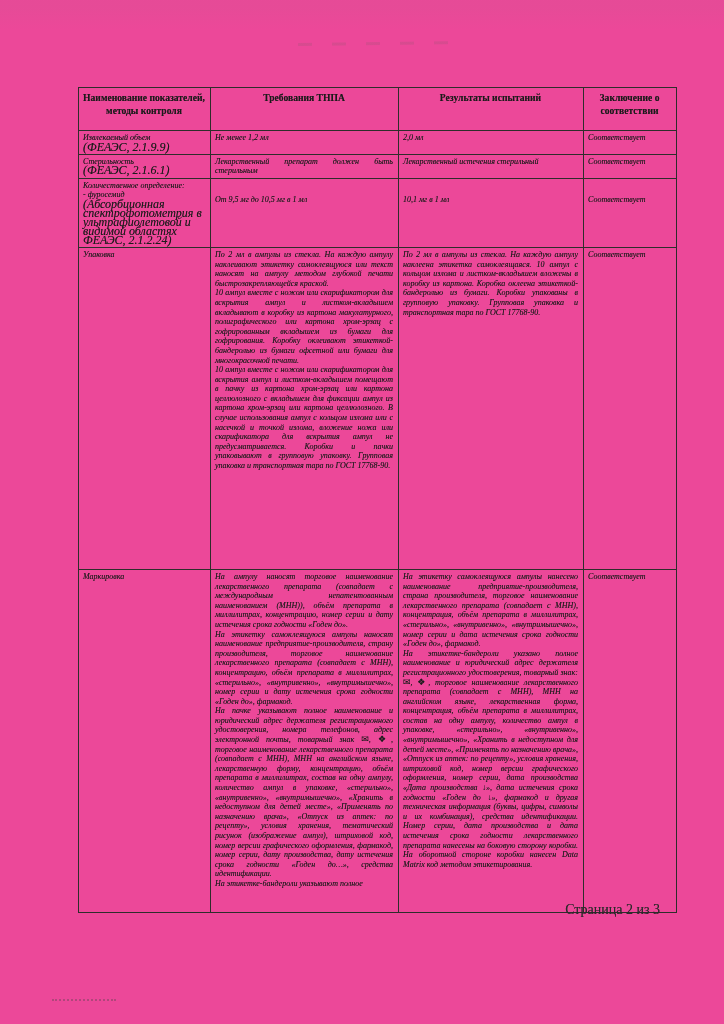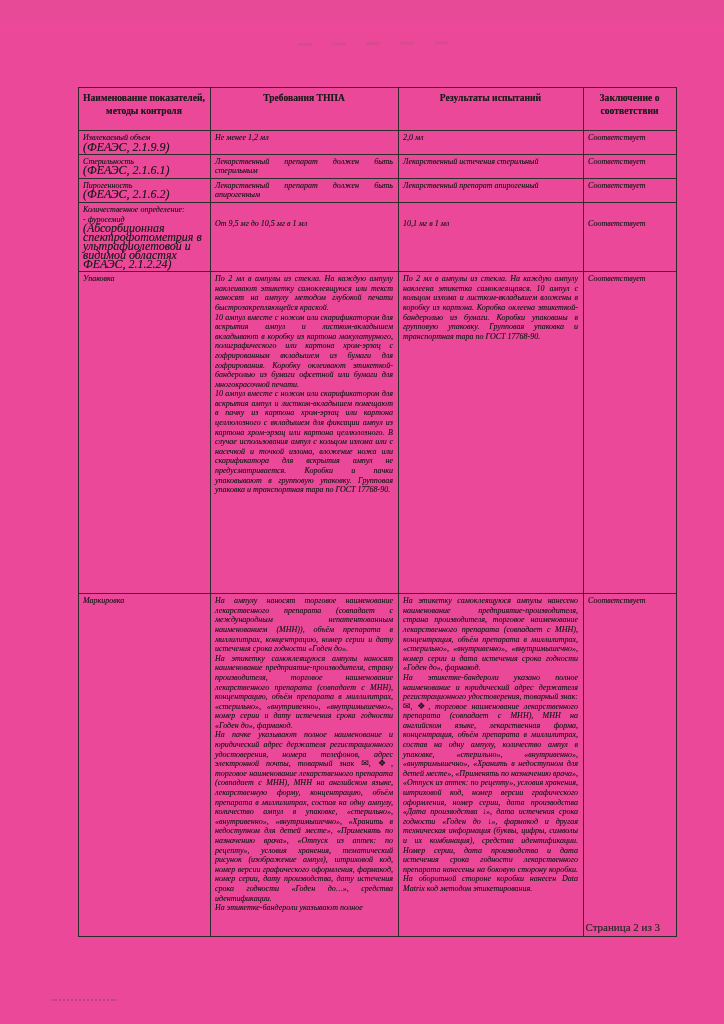--- a/index.html
+++ b/index.html
@@ -15,21 +15,21 @@
   th{font-weight:bold;font-style:normal;font-size:9.6px;line-height:12.6px;text-align:center;
      padding-top:4px;text-shadow:0 0 0.4px rgba(25,25,25,0.6);}
   td{font-style:italic;font-size:8px;line-height:9.6px;text-shadow:0 0 0.4px rgba(25,25,25,0.55);margin-left:12px;}
   td p{margin:0;text-align:justify;}
   td .line{display:block;}
   .meth{font-size:12px;line-height:9px;}
   tr.hdr{height:43px;} tr.r1{height:22px;} tr.r2{height:24px;} tr.r3{height:24px;}
   tr.r4{height:53px;} tr.r5{height:322px;} tr.r6{height:343px;padding-left:27px;}
   td.vpad{padding-top:16px;}
   .tm{font-style:normal;font-size:9px;}
-  .footer{position:absolute;top:921px;right:64px;font-size:11px;font-style:normal;
+  .footer{position:absolute;top:902px;right:64px;font-size:14px;font-style:normal;
         color:#2b2b2b;text-shadow:0 0 0.4px rgba(25,25,25,0.5);}
   .artifact-top{position:absolute;left:298px;top:42px;width:168px;height:3px;
         background:repeating-linear-gradient(90deg, rgba(90,90,85,0.14) 0 14px, rgba(0,0,0,0) 14px 34px);
         transform:rotate(-0.6deg);}
   .artifact-bottom{position:absolute;left:52px;top:999px;width:64px;height:0;
         border-top:2px dotted rgba(70,70,70,0.35);}
 </style>
 </head>
 <body>
 
@@ -74,33 +74,20 @@
         </td>
         <td>
             <p>Лекарственный препарат должен быть стерильным</p>
           </td>
         <td>
             <p>Лекарственный истечения стерильный</p>
           </td>
         <td>Соответствует</td>
       </tr>
 
-      <tr class="r3">
-        <td>
-          <span class="line">Пирогенность</span>
-          <span class="line meth">(ФЕАЭС, 2.1.6.2)</span>
-        </td>
-        <td>
-            <p>Лекарственный препарат должен быть апирогенным</p>
-          </td>
-        <td>
-            <p>Лекарственный препарат апирогенный</p>
-          </td>
-        <td>Соответствует</td>
-      </tr>
 
       <tr class="r4">
         <td>
           <span class="line">Количественное определение:</span>
           <span class="line">- фуросемид</span>
           <span class="line meth">(Абсорбционная спектрофотометрия в ультрафиолетовой и видимой областях ФЕАЭС, 2.1.2.24)</span>
         </td>
         <td class="vpad">
             <p>От 9,5 мг до 10,5 мг в 1 мл</p>
           </td>

